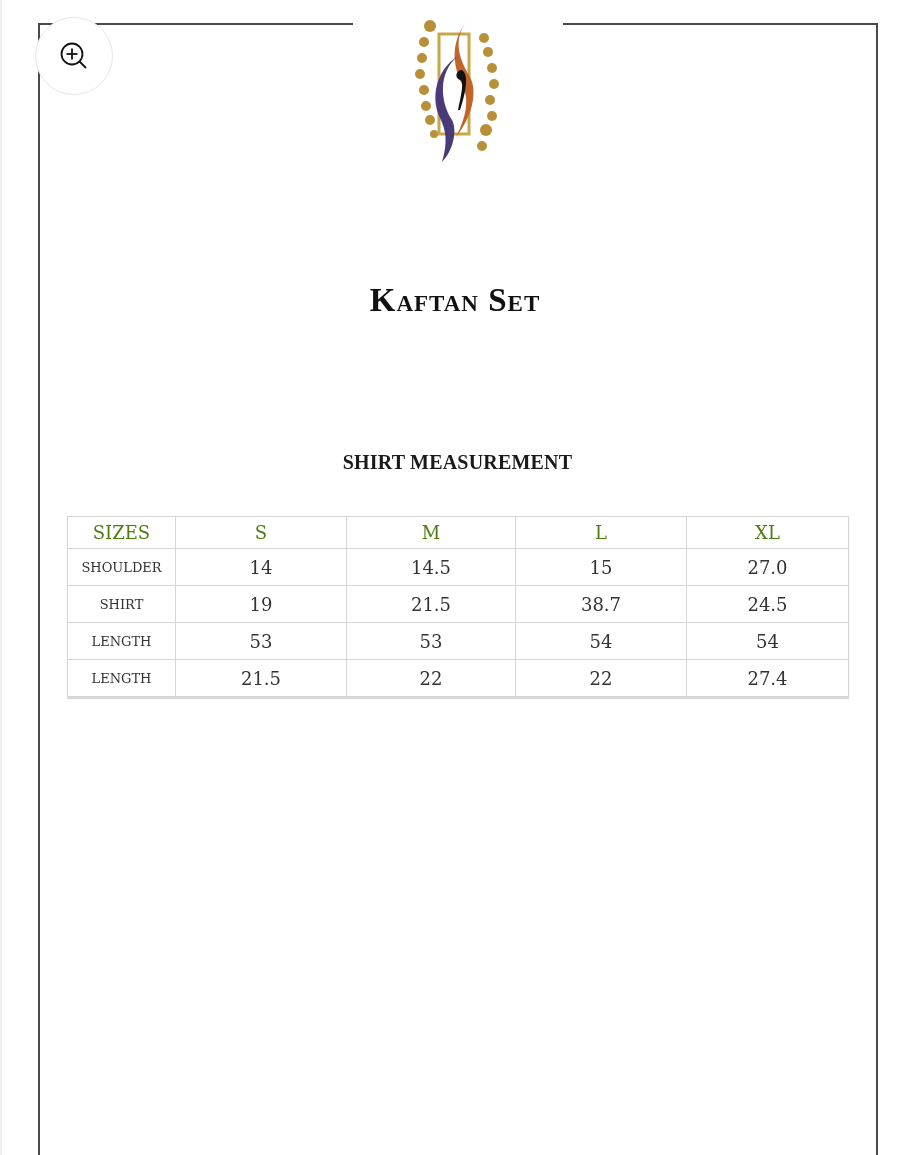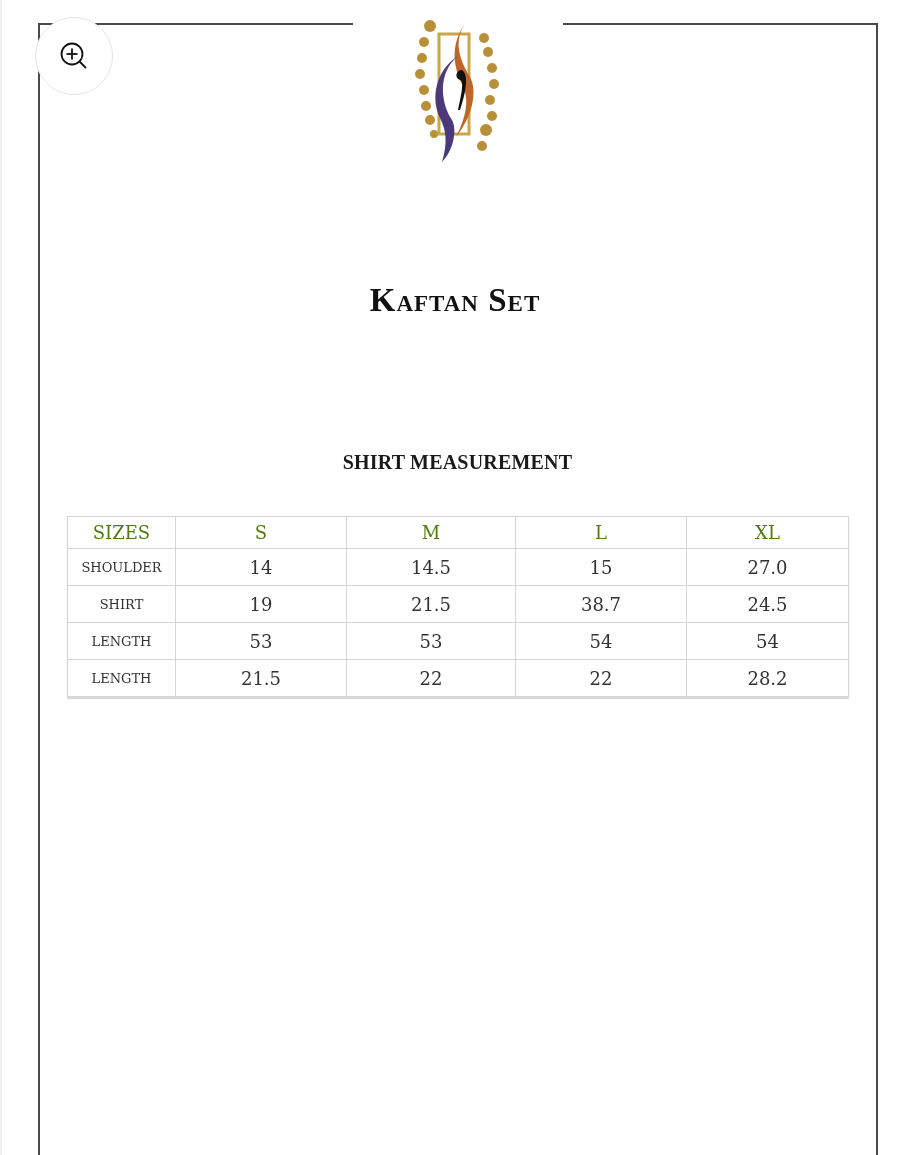--- a/index.html
+++ b/index.html
@@ -115,16 +115,16 @@
     <td>53</td>
     <td>53</td>
     <td>54</td>
     <td>54</td>
   </tr>
   <tr class="body">
     <td class="rowhead">LENGTH</td>
     <td>21.5</td>
     <td>22</td>
     <td>22</td>
-    <td>28.2</td>
+    <td>27.4</td>
   </tr>
 </tbody>
   </table>
 
 </body></html>

